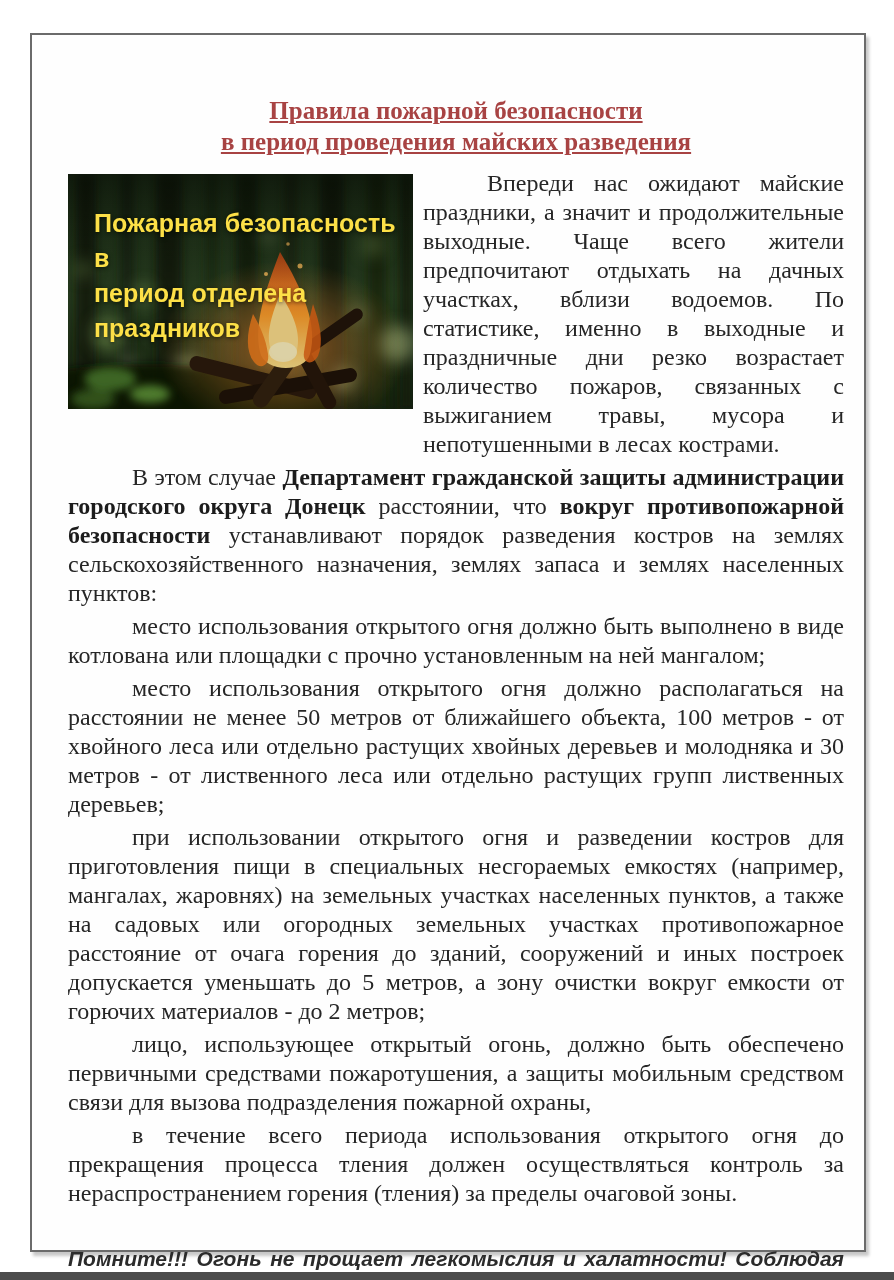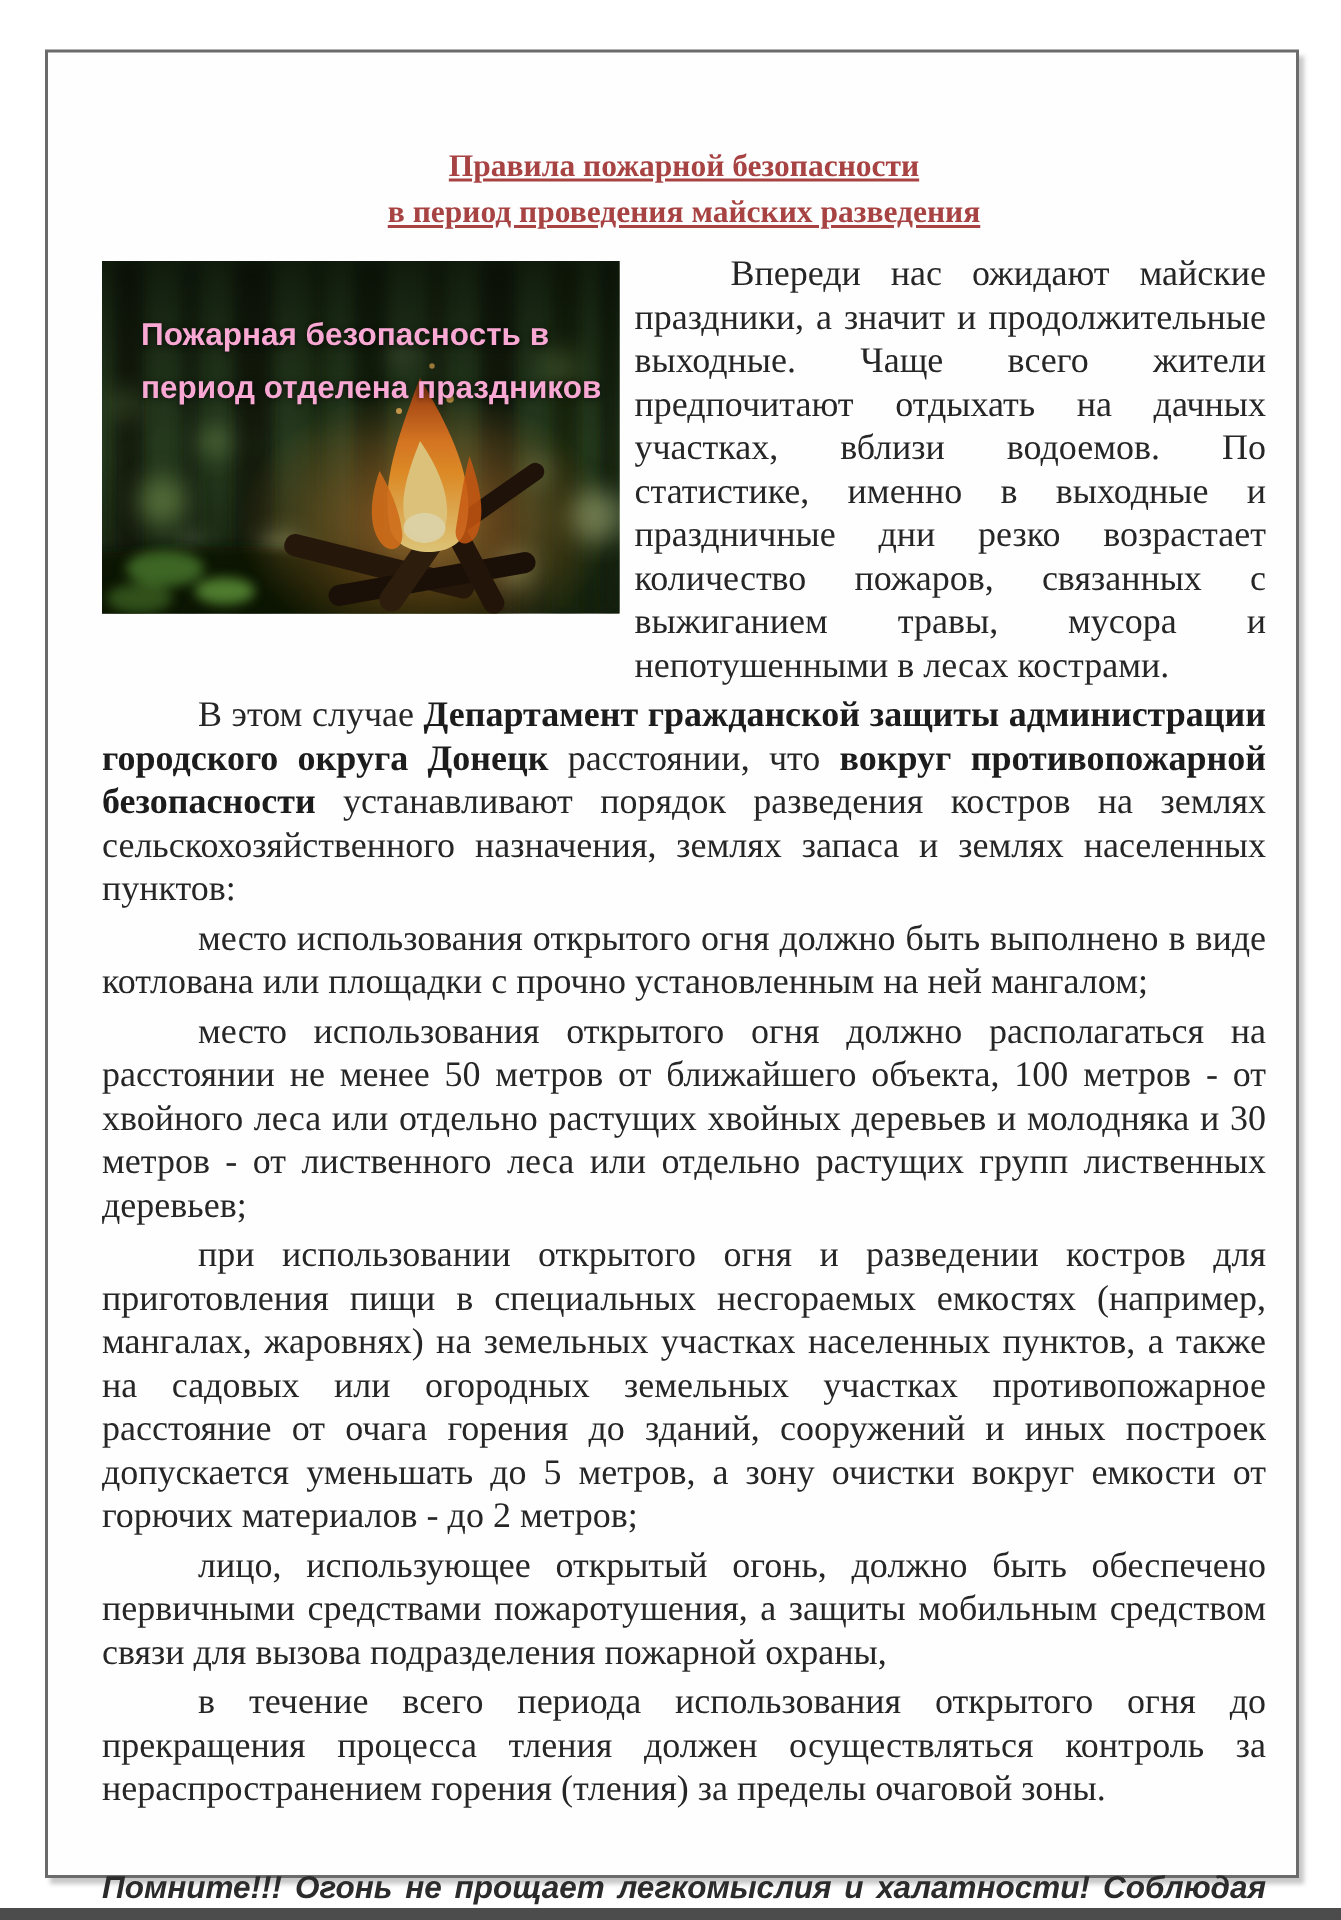--- a/index.html
+++ b/index.html
@@ -4,29 +4,29 @@
 <style>
   html,body{margin:0;padding:0;background:#ffffff;}
   .stage{position:relative;width:894px;height:1280px;background:#ffffff;overflow:hidden;
          font-family:"Liberation Serif", serif;}
   .page-frame{position:absolute;left:30px;top:33px;width:832px;height:1215px;
               background:#fefefe;border:2px solid #6b6b6b;
               box-shadow:3px 4px 3px rgba(0,0,0,0.22);}
   .content{padding:60px 20px 0 36px;}
 
   .doc-title{margin:0 0 12px 0;text-align:center;color:#a84343;
-             font-size:21px;line-height:31px;font-weight:bold;}
+             font-size:25px;line-height:31px;font-weight:bold;}
   .doc-title span{display:block;text-decoration:underline;}
 
   .hero{float:left;width:345px;height:235px;margin:5px 10px 24px 0;position:relative;
         background:#1c2913;}
   .hero-svg{display:block;width:345px;height:235px;}
-  .hero-caption{position:absolute;top:32px;left:26px;color:#f9a8d4;
+  .hero-caption{position:absolute;top:32px;left:26px;color:#fde047;
                 font-family:"Liberation Sans", sans-serif;font-weight:bold;
-                font-size:21px;line-height:35px;text-shadow:0 1px 4px rgba(0,0,0,0.65);}
+                font-size:25px;line-height:35px;text-shadow:0 1px 4px rgba(0,0,0,0.65);}
   .hero-caption span{display:block;}
 
   .para{margin:0 0 4px 0;font-size:24px;line-height:29px;color:#262626;
         text-align:justify;text-indent:64px;}
   .para b{color:#1c1c1c;}
   .rule{margin:2px 0 4px 0;}
 
   .reminder{font-family:"Liberation Sans", sans-serif;font-style:italic;font-weight:bold;
             color:#2b2b2b;font-size:21px;line-height:33px;text-align:justify;
             margin:34px 0 10px 0;}

